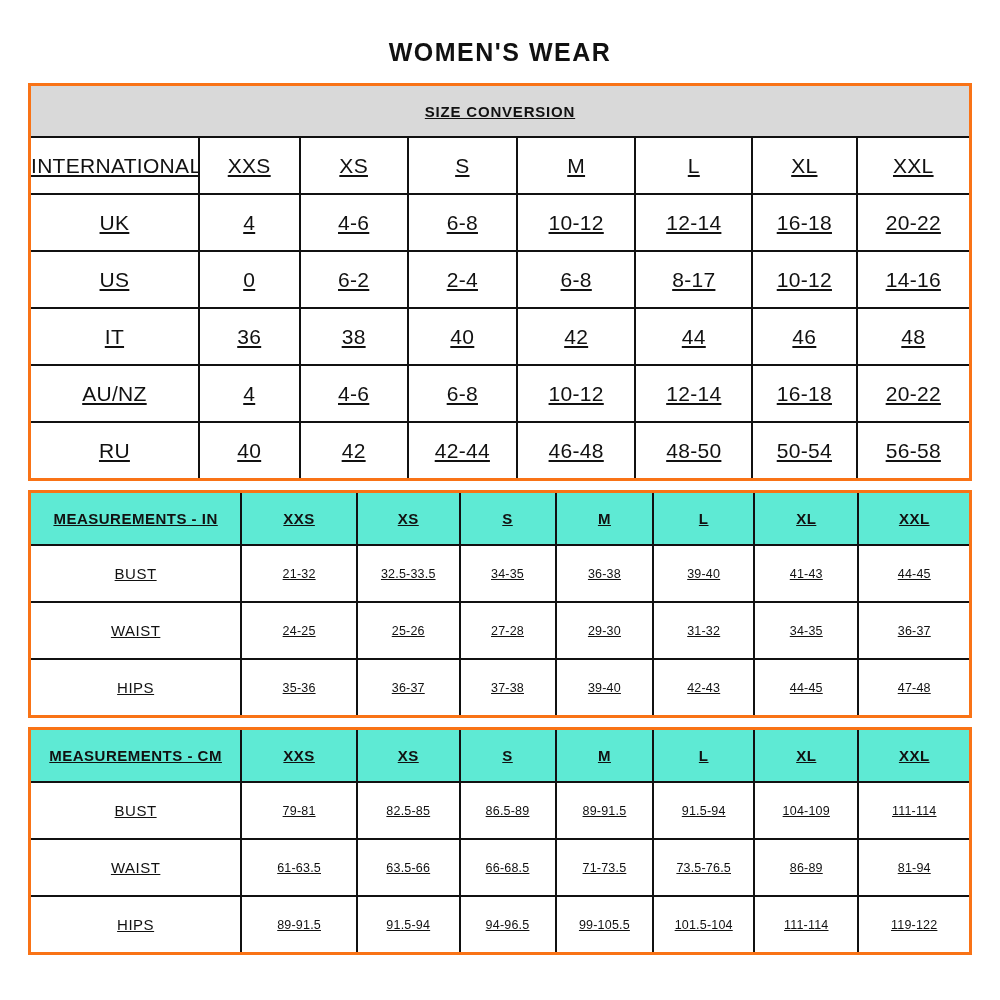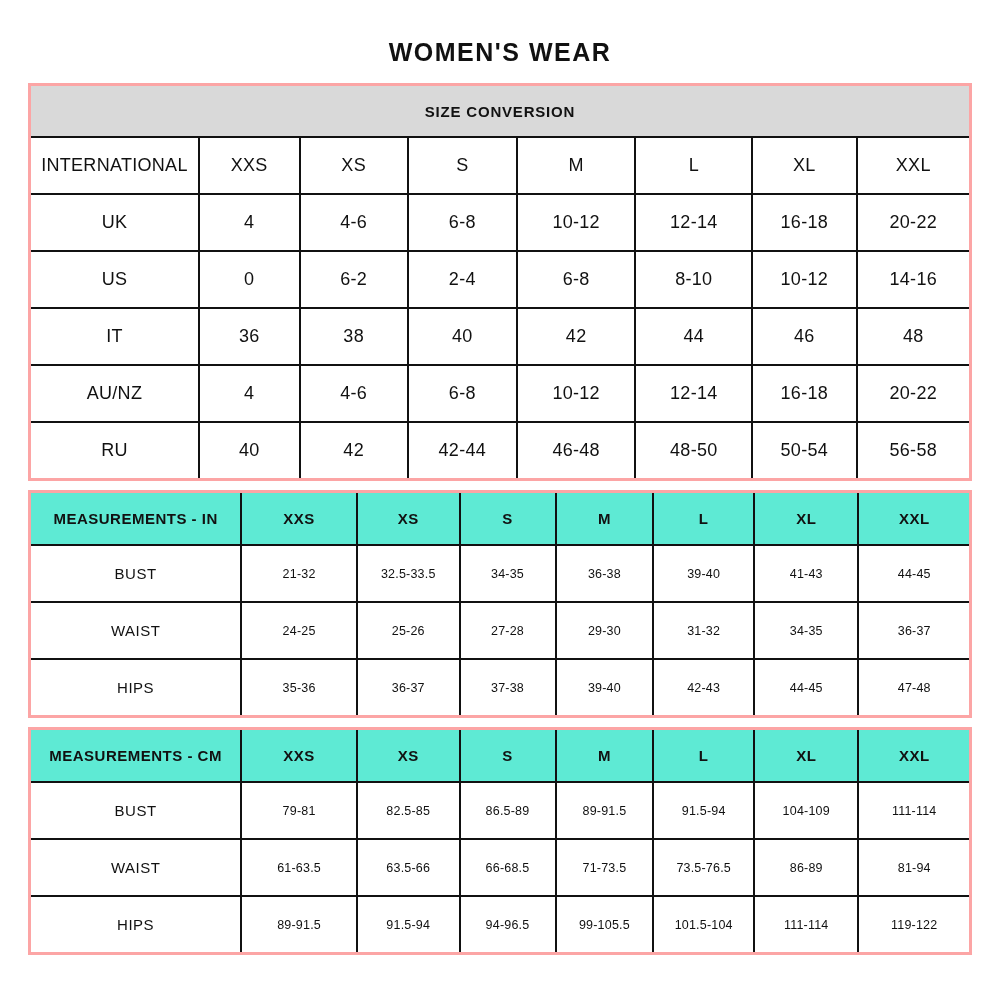--- a/index.html
+++ b/index.html
@@ -8,33 +8,34 @@
     font-family:"Liberation Sans", sans-serif;color:#111111;
     -webkit-font-smoothing:antialiased;
   }
   .page{width:1000px;height:1000px;box-sizing:border-box;padding:14px 28px 0 28px;margin-top:20px;}
   .page-title{
     text-align:center;font-size:25px;font-weight:bold;letter-spacing:1.5px;
     margin:4px 0 16px 0;color:#111111;
   }
   table{
     width:100%;border-collapse:collapse;table-layout:fixed;
-    border:3px solid #fca5a5;
+    border:3px solid #f97316;
+    text-decoration:underline;
   }
   .tbl-gap{height:9px;}
   td,th{
     border:2px solid #111111;text-align:center;vertical-align:middle;
     padding:0;color:#111111;overflow:hidden;white-space:nowrap;
   }
   
   .band-row td{
     background:#d9d9d9;font-weight:bold;font-size:15px;letter-spacing:0.8px;
     height:50px;
   }
-  .sc-row td{height:55px;font-size:18px;letter-spacing:0.3px;}
+  .sc-row td{height:55px;font-size:21px;letter-spacing:0.3px;}
   
   .m-head td{
     background:#5eead4;font-weight:bold;font-size:15px;letter-spacing:0.5px;
     height:51px;
   }
   .m-row td{height:55px;}
   .m-row td.rowlabel{font-size:15px;letter-spacing:0.5px;}
   .m-row td.val{font-size:12.5px;letter-spacing:0.2px;}
 </style>
 </head>
@@ -78,21 +79,21 @@
       <td>12-14</td>
       <td>16-18</td>
       <td>20-22</td>
     </tr>
     <tr class="sc-row">
       <td>US</td>
       <td>0</td>
       <td>6-2</td>
       <td>2-4</td>
       <td>6-8</td>
-      <td>8-10</td>
+      <td>8-17</td>
       <td>10-12</td>
       <td>14-16</td>
     </tr>
     <tr class="sc-row">
       <td>IT</td>
       <td>36</td>
       <td>38</td>
       <td>40</td>
       <td>42</td>
       <td>44</td>

